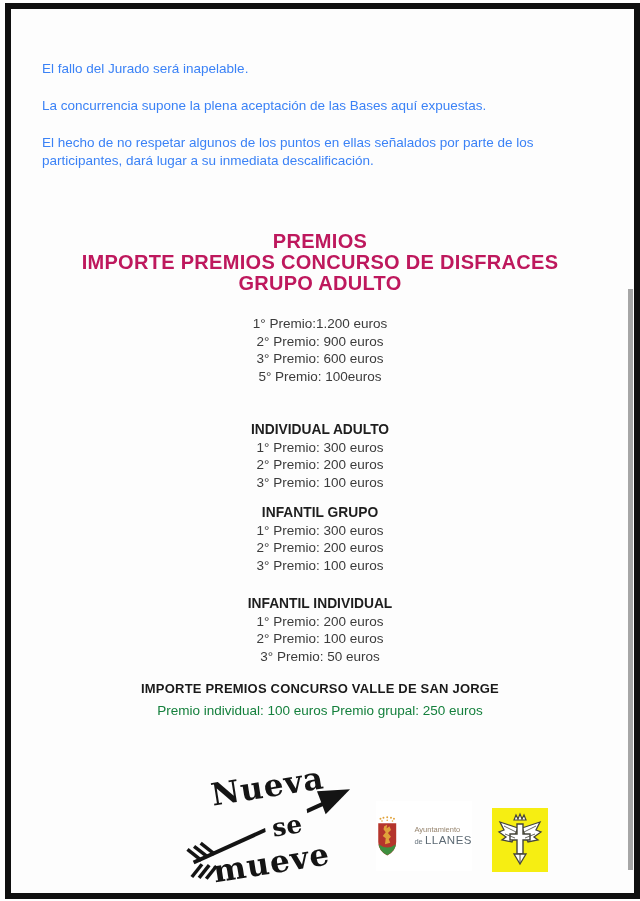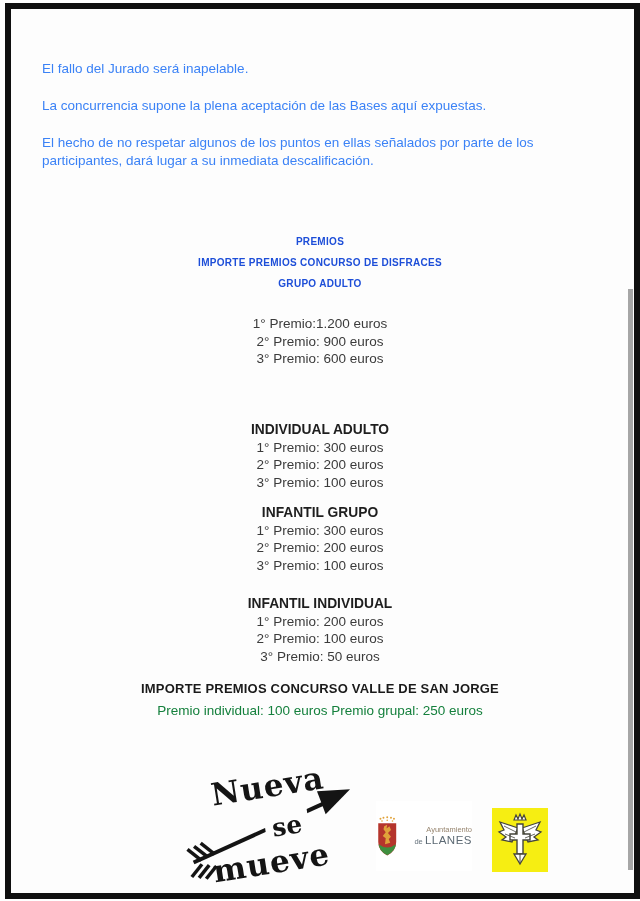--- a/index.html
+++ b/index.html
@@ -14,21 +14,21 @@
   .scrollbar-thumb{position:absolute;left:628px;top:289px;width:5px;height:581px;
                    background:#a6a6a6;}
 
   
   .paragraphs{position:absolute;left:42px;top:60px;width:510px;
               font-size:13.5px;line-height:18px;color:#3b82f6;}
   .paragraphs p{margin:0 0 19px 0;}
 
   
   .centerblock{position:absolute;left:12px;width:616px;text-align:center;}
-  .head3{top:231px;font-size:10px;font-weight:bold;color:#1d4ed8;
+  .head3{top:231px;font-size:20px;font-weight:bold;color:#be185d;
          line-height:21px;letter-spacing:.3px;}
   .prizelist{font-size:13.5px;line-height:17.5px;color:#3b3b3b;}
   .prizelist .sec-head{font-weight:bold;color:#1e1e1e;font-size:13.8px;}
   .list1{top:315px;}
   .sec2{top:421px;}
   .sec3{top:504px;}
   .sec4{top:595px;}
   .valle-head{top:681px;font-size:13px;font-weight:bold;color:#1a1a1a;letter-spacing:.2px;}
   .valle-line{top:703px;font-size:13.5px;color:#15803d;}
 
@@ -37,21 +37,21 @@
               transform:rotate(-9deg);transform-origin:50% 50%;color:#141414;}
   .nueva-logo .arrow-svg{position:absolute;left:0;top:0;z-index:1;}
   .nueva-word{position:absolute;font-family:"DejaVu Serif", serif;font-weight:bold;z-index:2;}
   .nueva-w1{left:36px;top:0px;font-size:31px;letter-spacing:1px;}
   .nueva-w2{left:84px;top:46px;font-size:25px;background:#fdfdfd;padding:0 7px;}
   .nueva-w3{left:26px;top:76px;font-size:31px;letter-spacing:1px;}
 
   
   .llanes-logo{position:absolute;left:376px;top:801px;width:96px;height:70px;
                background:#ffffff;display:flex;align-items:center;}
-  .llanes-text{margin-left:16px;line-height:1.1;text-align:right;}
+  .llanes-text{margin-left:16px;line-height:1.1;}
   .llanes-l1{font-size:7.5px;color:#97856f;}
   .llanes-l2{font-size:7.5px;color:#67737d;white-space:nowrap;}
   .llanes-l2 .big{font-size:11.5px;color:#5d6a74;letter-spacing:.5px;}
 
   
   .eagle-logo{position:absolute;left:492px;top:808px;width:56px;height:64px;
               background:#f6ee12;display:flex;align-items:center;justify-content:center;}
 </style>
 </head>
 <body>
@@ -67,20 +67,21 @@
 <div class="centerblock head3">
   <div>PREMIOS</div>
   <div>IMPORTE PREMIOS CONCURSO DE DISFRACES</div>
   <div>GRUPO ADULTO</div>
 </div>
 
 <div class="centerblock prizelist list1">
   <div>1° Premio:1.200 euros</div>
   <div>2° Premio: 900 euros</div>
   <div>3° Premio: 600 euros</div>
+  <div>5° Premio: 100euros</div>
 </div>
 
 <div class="centerblock prizelist sec2">
   <div class="sec-head">INDIVIDUAL ADULTO</div>
   <div>1° Premio: 300 euros</div>
   <div>2° Premio: 200 euros</div>
   <div>3° Premio: 100 euros</div>
 </div>
 
 <div class="centerblock prizelist sec3">

